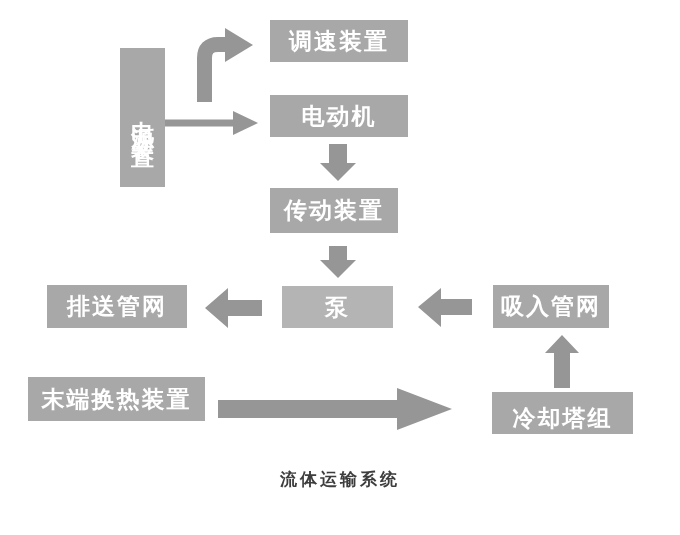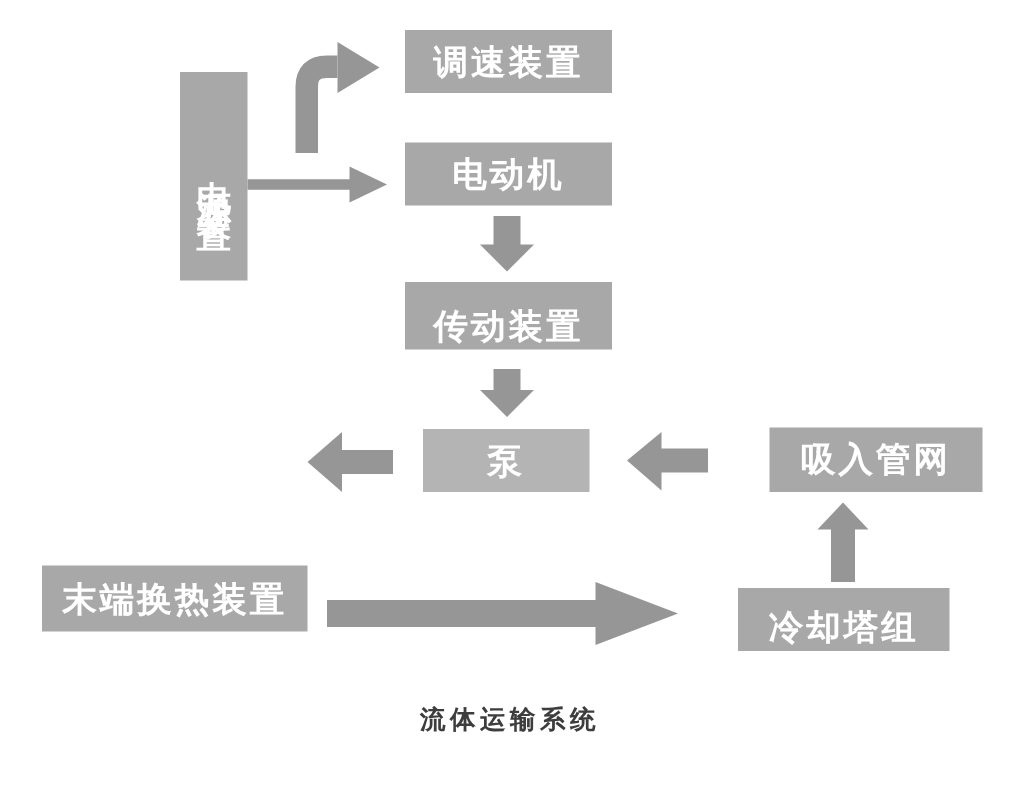--- a/index.html
+++ b/index.html
@@ -34,24 +34,24 @@
   }
   .box.light { background: #b4b4b4; }
   .box.vertical span {
     writing-mode: vertical-rl;
     text-orientation: upright;
     letter-spacing: 8px;
   }
   #b-power      { left: 120px; top: 48px;  width: 45px;  height: 139px; }
   #b-speed      { left: 270px; top: 20px;  width: 138px; height: 42px; }
   #b-motor      { left: 270px; top: 95px;  width: 138px; height: 42px; }
-  #b-trans      { left: 270px; top: 188px; width: 138px; height: 45px; align-items: flex-end; }
+  #b-trans      { left: 270px; top: 188px; width: 128px; height: 45px; }
   #b-pump       { left: 282px; top: 286px; width: 111px; height: 42px; }
   #b-discharge  { left: 47px;  top: 285px; width: 140px; height: 43px; }
-  #b-suction    { left: 493px; top: 285px; width: 142px; height: 43px; margin-left: 20px; }
+  #b-suction    { left: 493px; top: 285px; width: 116px; height: 43px; }
   #b-terminal   { left: 28px;  top: 377px; width: 177px; height: 44px; }
   #b-cooling    { left: 492px; top: 392px; width: 141px; height: 42px; align-items: flex-end; }
   .diagram-title {
     position: absolute;
     left: 0; right: 0;
     top: 468px;
     text-align: center;
     color: #3d3d3d;
     font-size: 17px;
     font-weight: bold;
@@ -93,20 +93,23 @@
   </div>
 
   <div class="box" id="b-trans">
     <span>传动装置</span>
   </div>
 
   <div class="box light" id="b-pump">
     <span>泵</span>
   </div>
 
+  <div class="box" id="b-discharge">
+    <span>排送管网</span>
+  </div>
 
   <div class="box" id="b-suction">
     <span>吸入管网</span>
   </div>
 
   <div class="box" id="b-terminal">
     <span>末端换热装置</span>
   </div>
 
   <div class="box" id="b-cooling">

